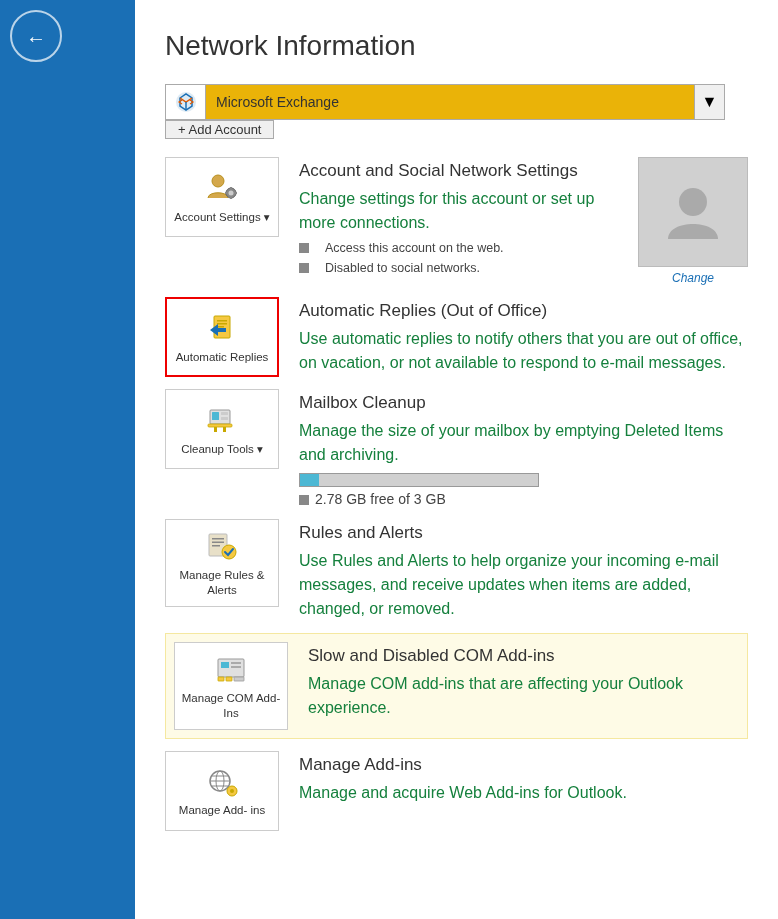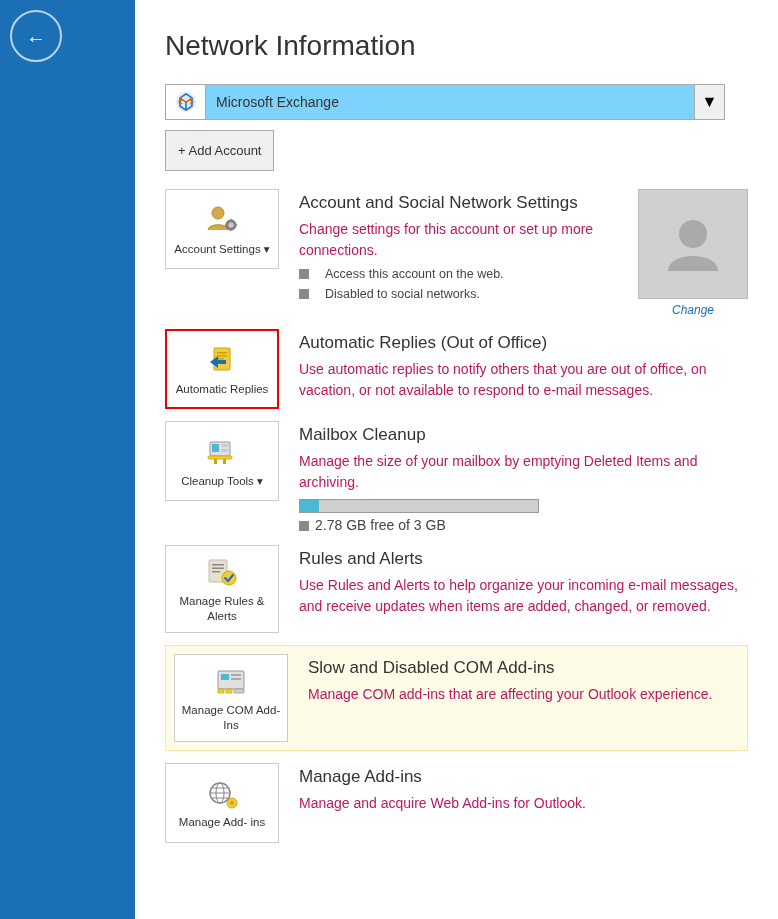--- a/index.html
+++ b/index.html
@@ -65,23 +65,22 @@
       color: #333;
       margin-bottom: 22px;
     }
 
     
     .exchange-selector {
       display: flex;
       align-items: center;
       border: 1px solid #aaa;
       height: 36px;
-      margin-bottom: 10px;
       width: 560px;
-      background: #7dd3fc;
+      background: #eab308;
     }
     .exchange-icon {
       width: 40px;
       height: 34px;
       display: flex;
       align-items: center;
       justify-content: center;
       border-right: 1px solid #aaa;
       background: #fff;
     }
@@ -103,21 +102,21 @@
       background: #f0f0f0;
     }
 
     
     .add-account-btn {
       display: inline-flex;
       align-items: center;
       gap: 4px;
       background: #f0f0f0;
       border: 1px solid #aaa;
-      padding: 12px 12px;
+      padding: 1px 12px;
       font-size: 13px;
       cursor: pointer;
       color: #333;
       margin-bottom: 18px;
     }
 
     
     .feature-row {
       display: flex;
       align-items: flex-start;
@@ -149,22 +148,22 @@
       line-height: 1.3;
     }
     .feature-content { flex: 1; padding-top: 4px; }
     .feature-title {
       font-size: 17px;
       font-weight: 400;
       color: #333;
       margin-bottom: 6px;
     }
     .feature-desc {
-      font-size: 14px;
-      color: #be185d;
+      font-size: 16px;
+      color: #15803d;
       line-height: 1.5;
     }
 
     
     .account-settings-row {
       display: flex;
       align-items: flex-start;
       margin-bottom: 12px;
     }
     .account-settings-content { flex: 1; }

